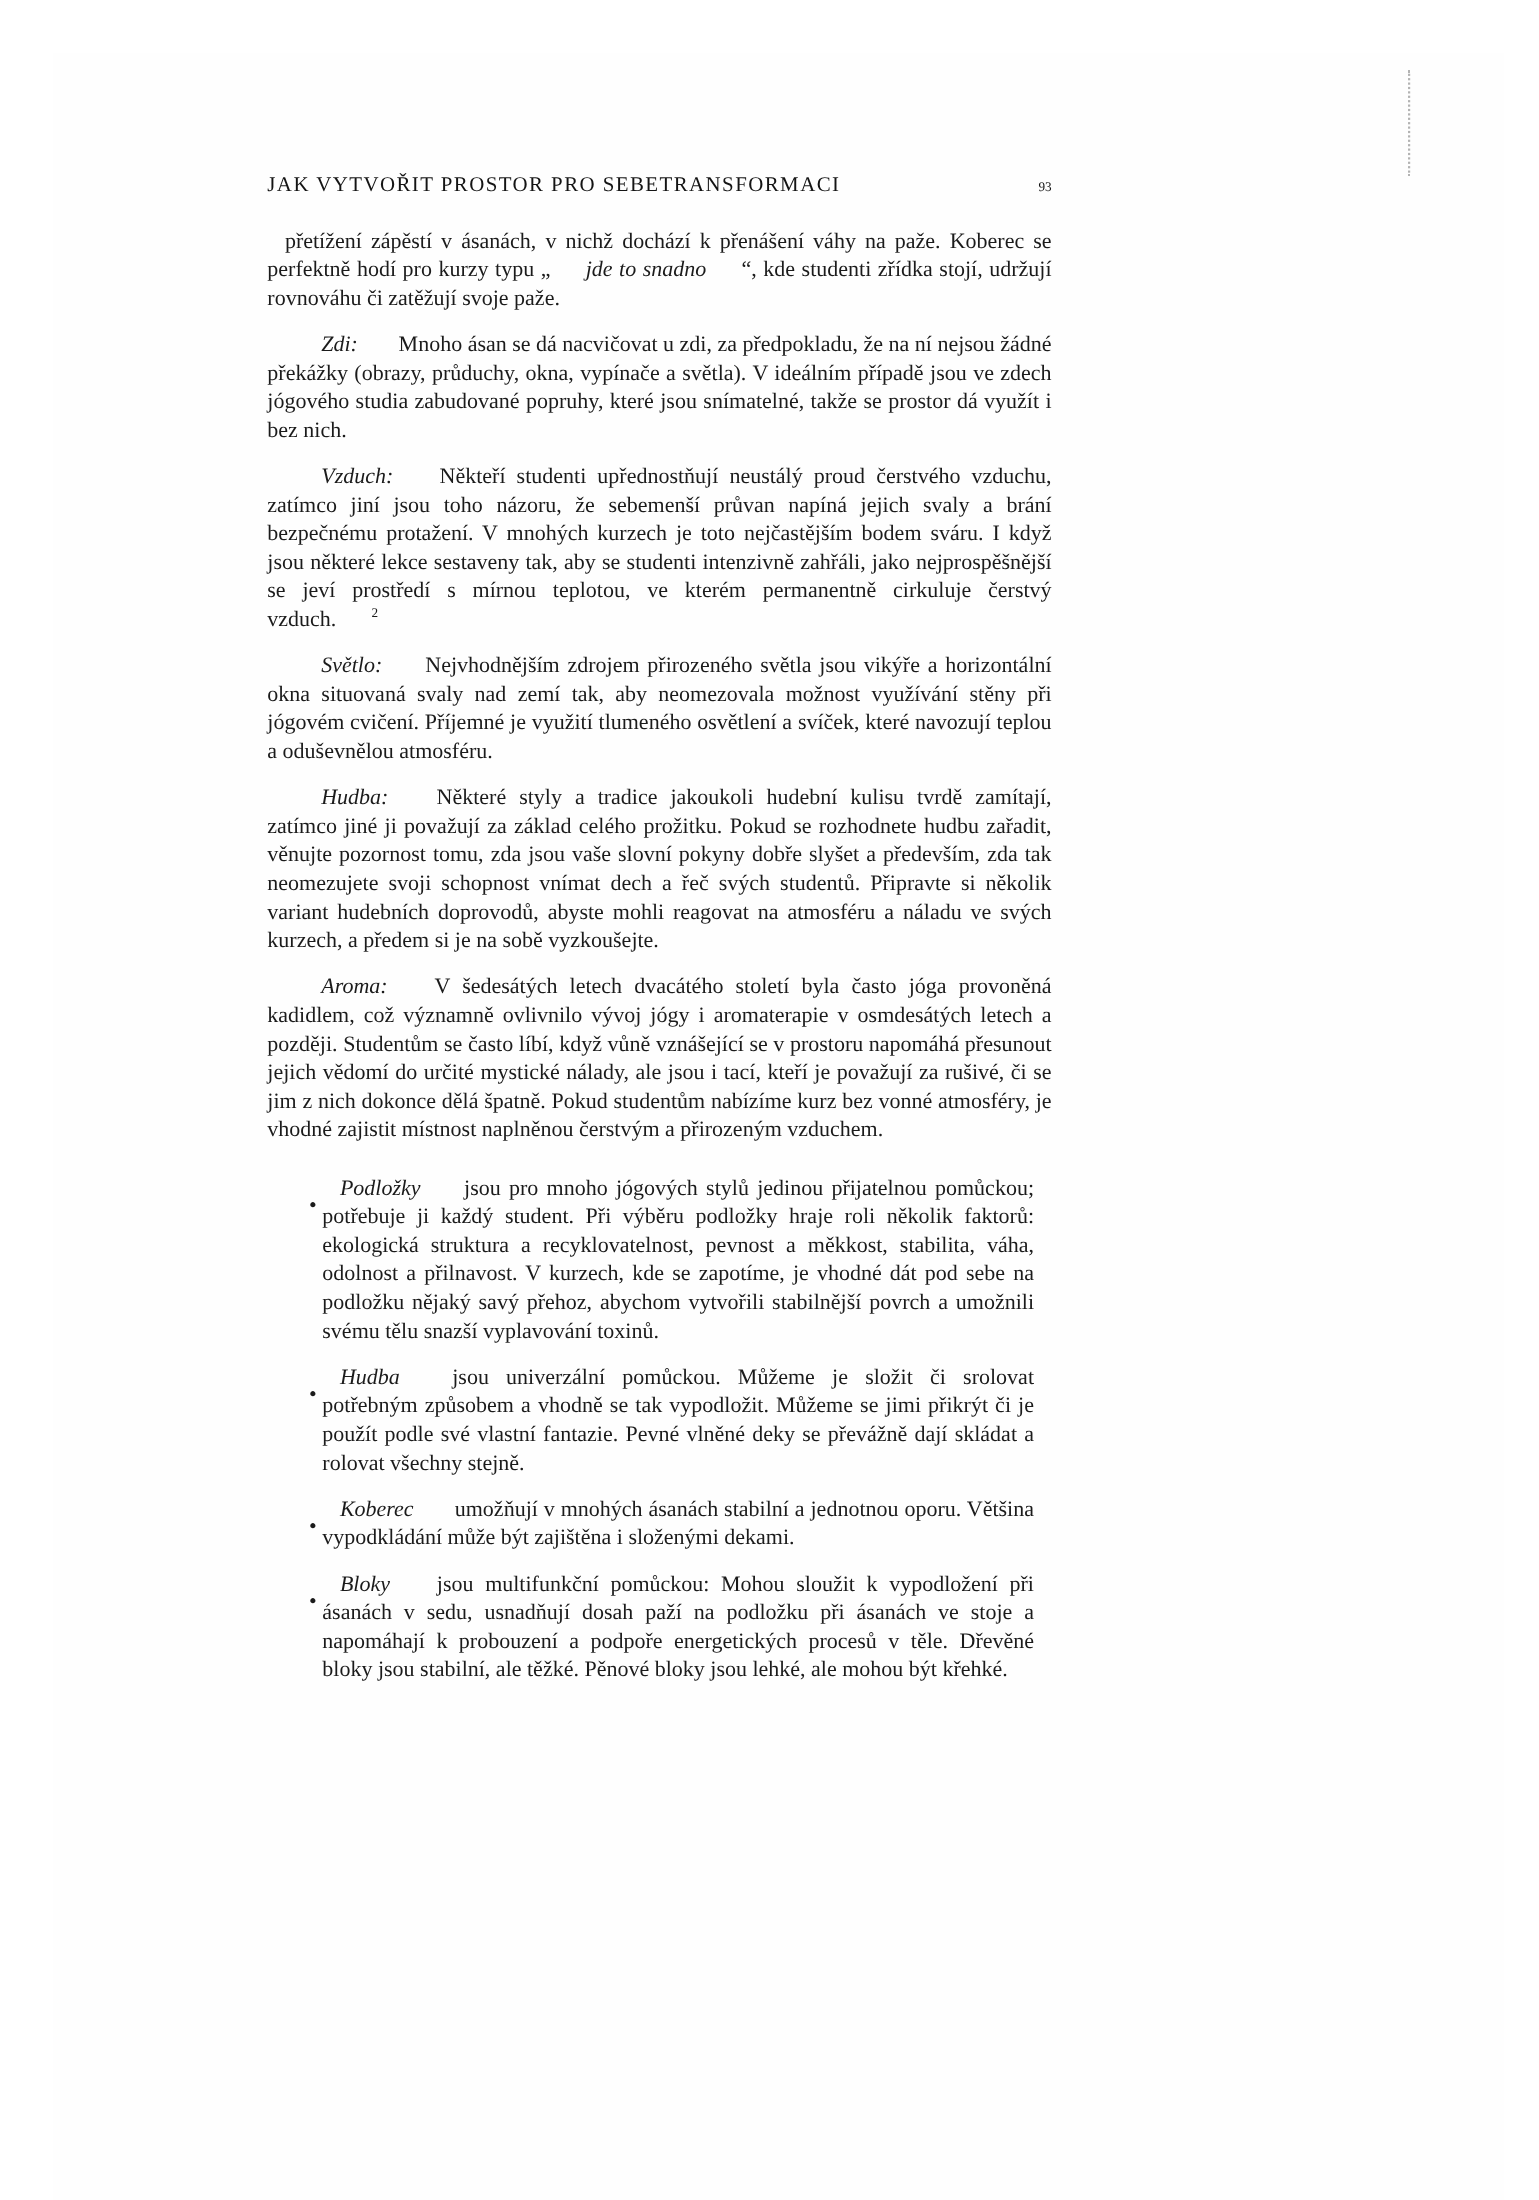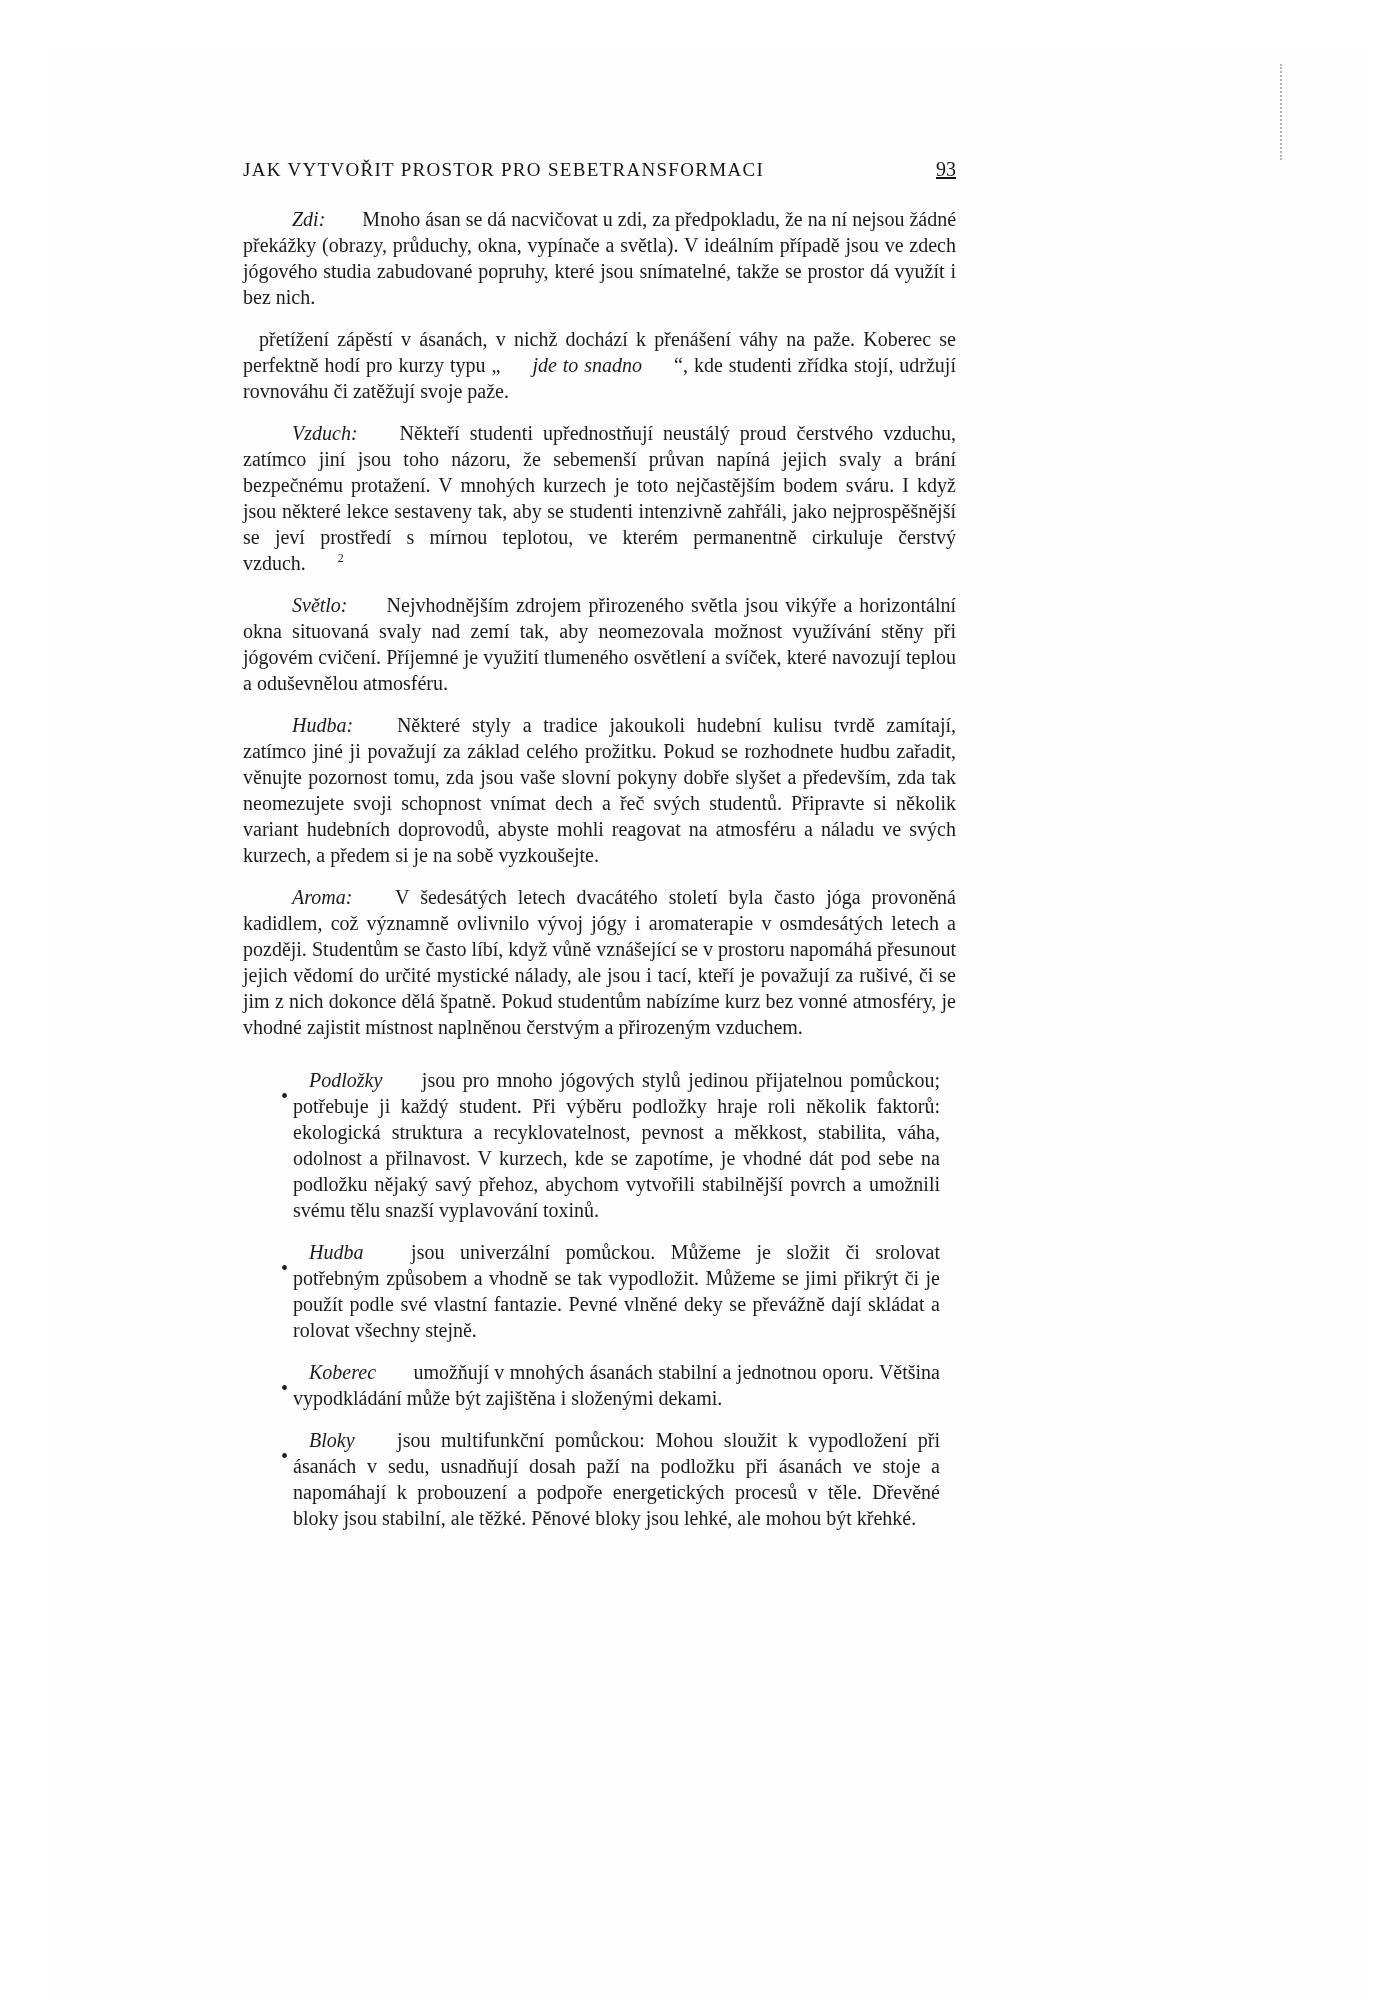--- a/index.html
+++ b/index.html
@@ -27,21 +27,21 @@
     left: 163px;
     width: 745px;
     display: flex;
     justify-content: space-between;
     align-items: baseline;
     font-size: 19px;
     letter-spacing: 1.3px;
     color: #141414;
   }
   .running-title { white-space: nowrap; }
-  .page-number { letter-spacing: 0; font-size: 20px; text-decoration: underline; }
+  .page-number { letter-spacing: 0; font-size: 12px; }
   .text-block {
     position: absolute;
     top: 126px;
     left: 163px;
     width: 745px;
     font-size: 20px;
     line-height: 26px;
     text-align: justify;
     hyphens: auto;
     -webkit-hyphens: auto;
@@ -77,23 +77,23 @@
 
   <div class="crop-mark"></div>
 
   <header class="page-header">
     <span class="running-title">JAK VYTVOŘIT PROSTOR PRO SEBETRANSFORMACI</span>
     <span class="page-number">93</span>
   </header>
 
   <main class="text-block">
 
+    <p class="para no-indent"><span>přetížení zápěstí v ásanách, v nichž dochází k přenášení váhy na paže. Koberec se perfektně hodí pro kurzy typu „</span><span class="emph">jde to snadno</span><span>“, kde studenti zřídka stojí, udržují rovnováhu či zatěžují svoje paže.</span></p>
+
     <p class="para"><i class="lead">Zdi:</i><span> Mnoho ásan se dá nacvičovat u zdi, za předpokladu, že na ní nejsou žádné překážky (obrazy, průduchy, okna, vypínače a světla). V ideálním případě jsou ve zdech jógového studia zabudované popruhy, které jsou snímatelné, takže se prostor dá využít i bez nich.</span></p>
-
-    <p class="para no-indent"><span>přetížení zápěstí v ásanách, v nichž dochází k přenášení váhy na paže. Koberec se perfektně hodí pro kurzy typu „</span><span class="emph">jde to snadno</span><span>“, kde studenti zřídka stojí, udržují rovnováhu či zatěžují svoje paže.</span></p>
 
     <p class="para"><i class="lead">Vzduch:</i><span> Někteří studenti upřednostňují neustálý proud čerstvého vzduchu, zatímco jiní jsou toho názoru, že sebemenší průvan napíná jejich svaly a brání bezpečnému protažení. V mnohých kurzech je toto nejčastějším bodem sváru. I když jsou některé lekce sestaveny tak, aby se studenti intenzivně zahřáli, jako nejprospěšnější se jeví prostředí s mírnou teplotou, ve kterém permanentně cirkuluje čerstvý vzduch.</span><sup class="fn">2</sup></p>
 
     <p class="para"><i class="lead">Světlo:</i><span> Nejvhodnějším zdrojem přirozeného světla jsou vikýře a horizontální okna situovaná svaly nad zemí tak, aby neomezovala možnost využívání stěny při jógovém cvičení. Příjemné je využití tlumeného osvětlení a svíček, které navozují teplou a oduševnělou atmosféru.</span></p>
 
     <p class="para"><i class="lead">Hudba:</i><span> Některé styly a tradice jakoukoli hudební kulisu tvrdě zamítají, zatímco jiné ji považují za základ celého prožitku. Pokud se rozhodnete hudbu zařadit, věnujte pozornost tomu, zda jsou vaše slovní pokyny dobře slyšet a především, zda tak neomezujete svoji schopnost vnímat dech a řeč svých studentů. Připravte si několik variant hudebních doprovodů, abyste mohli reagovat na atmosféru a náladu ve svých kurzech, a předem si je na sobě vyzkoušejte.</span></p>
 
     <p class="para"><i class="lead">Aroma:</i><span> V šedesátých letech dvacátého století byla často jóga provoněná kadidlem, což významně ovlivnilo vývoj jógy i aromaterapie v osmdesátých letech a později. Studentům se často líbí, když vůně vznášející se v prostoru napomáhá přesunout jejich vědomí do určité mystické nálady, ale jsou i tací, kteří je považují za rušivé, či se jim z nich dokonce dělá špatně. Pokud studentům nabízíme kurz bez vonné atmosféry, je vhodné zajistit místnost naplněnou čerstvým a přirozeným vzduchem.</span></p>
 
 

